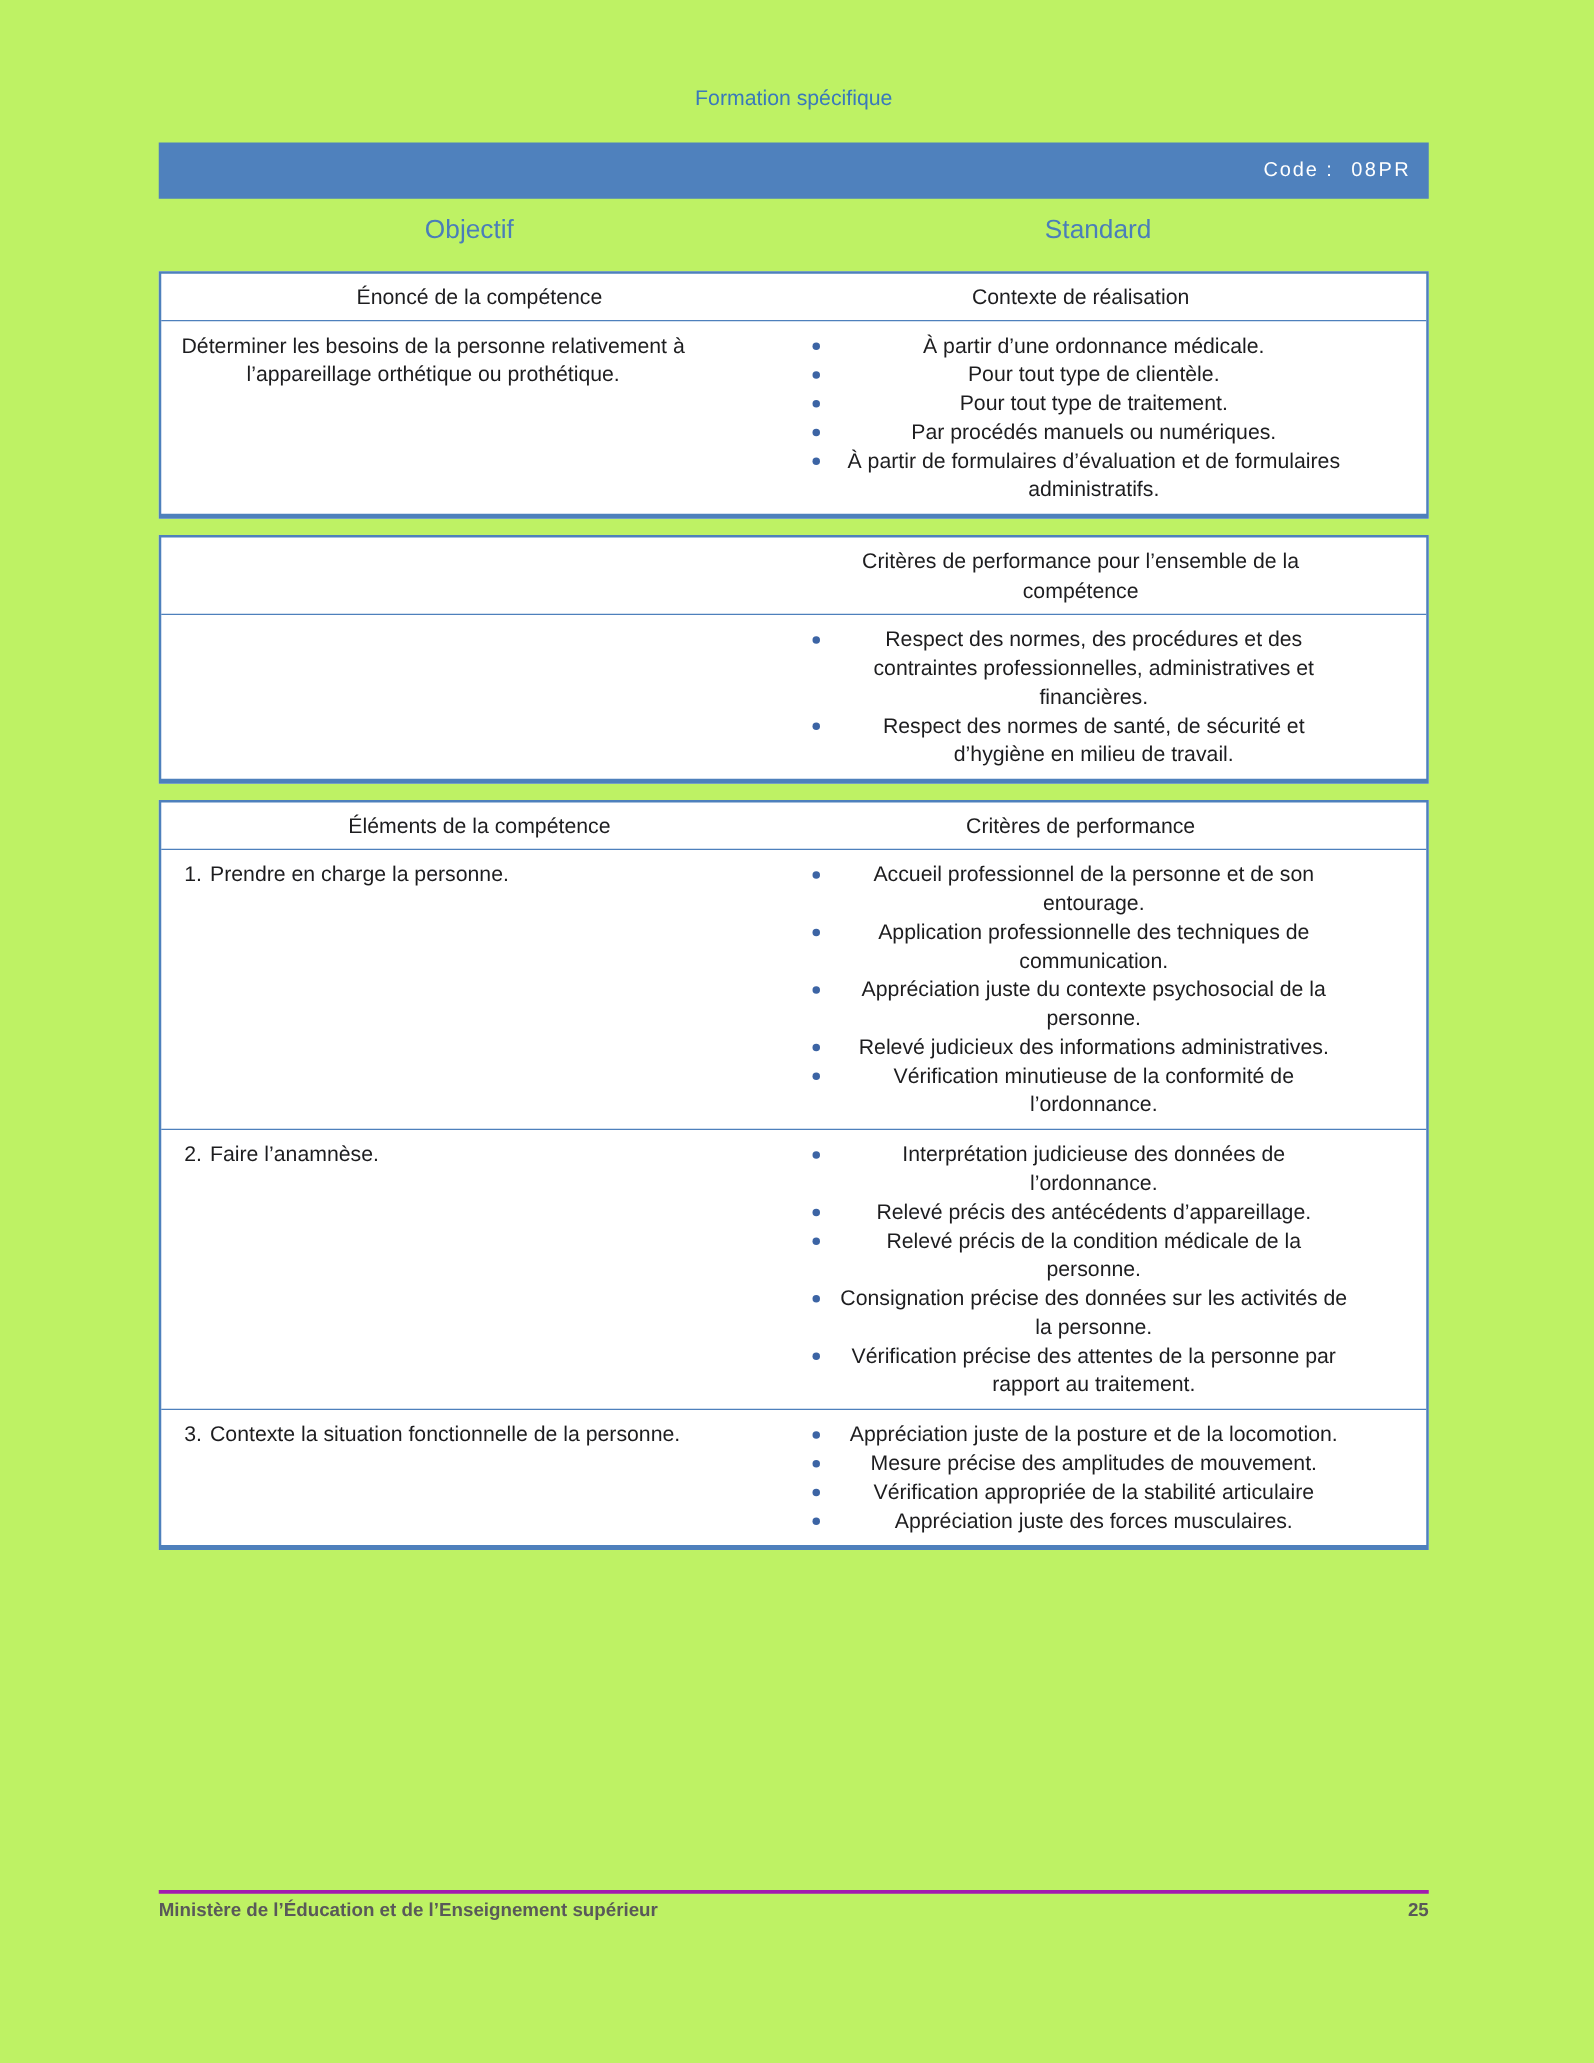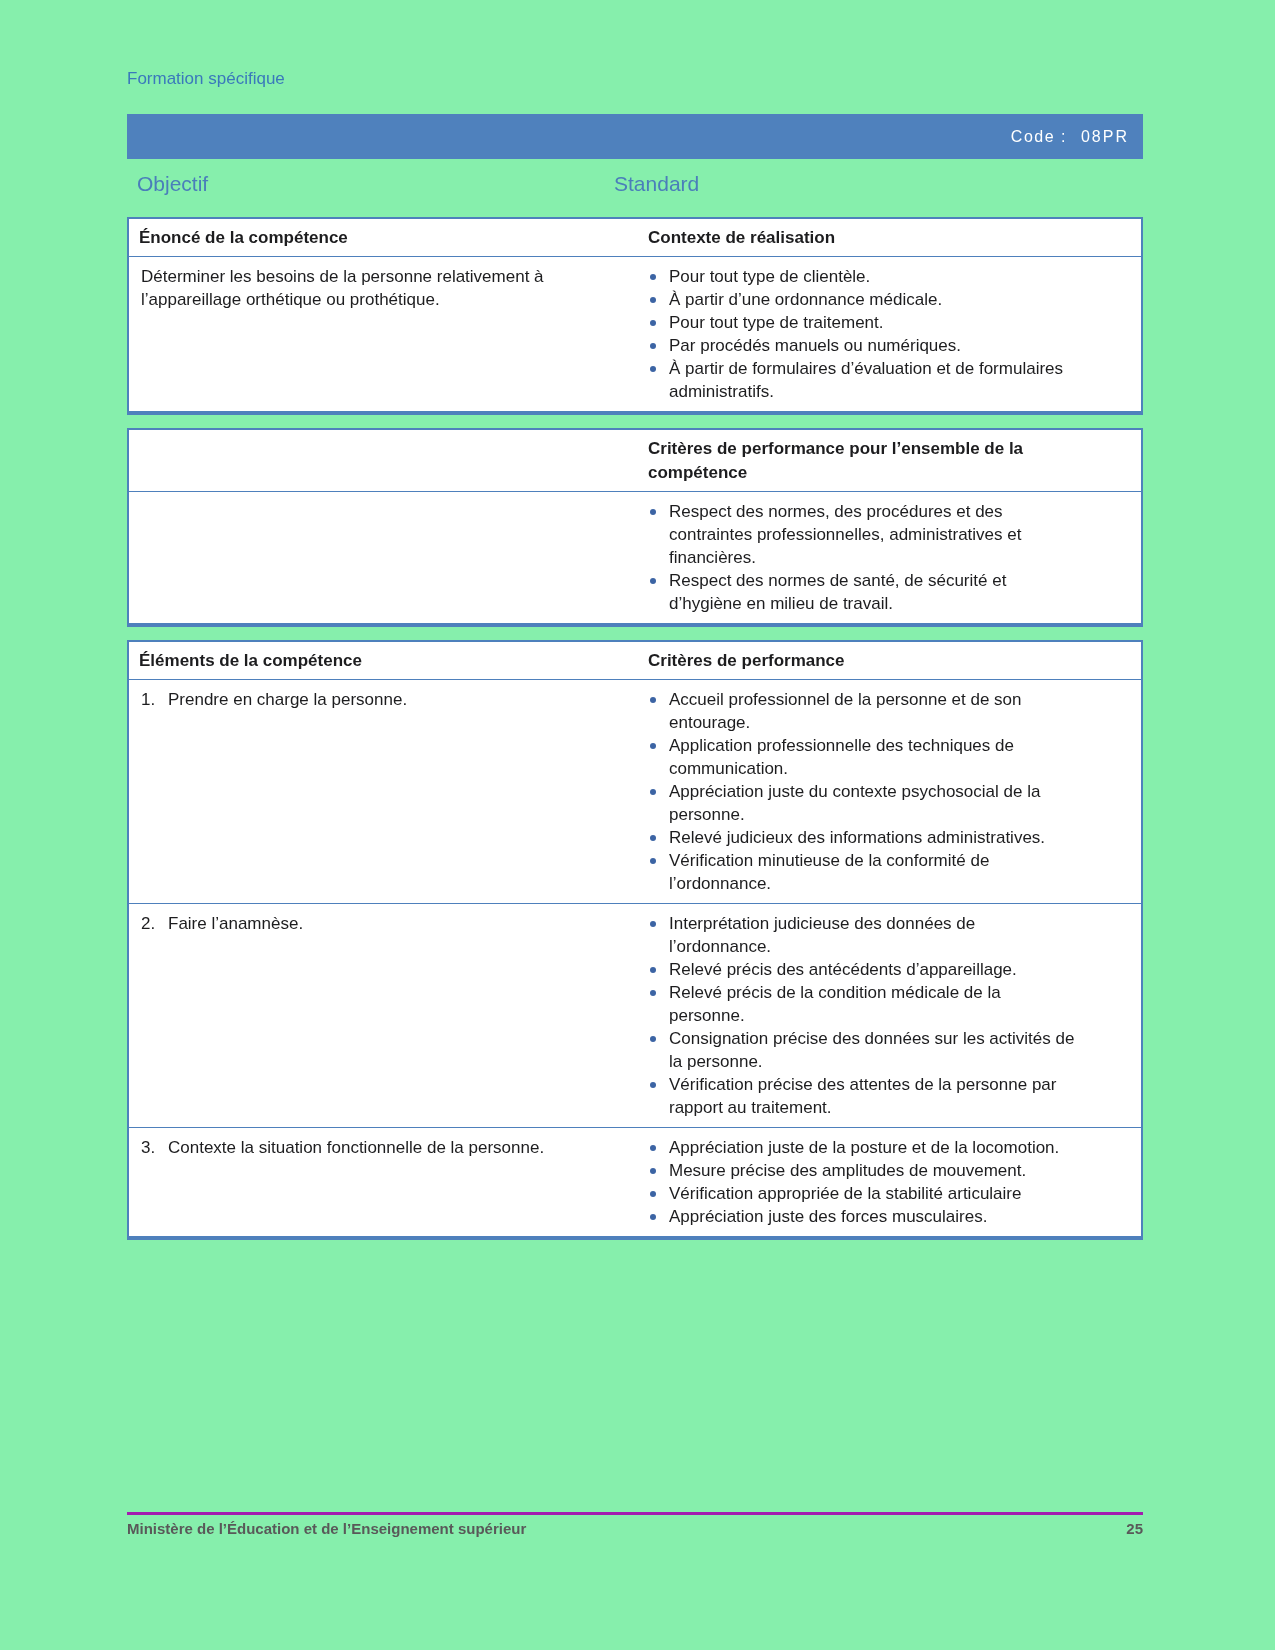--- a/index.html
+++ b/index.html
@@ -14,22 +14,23 @@
   *{margin:0;padding:0;box-sizing:border-box;}
   html,body{background:#ffffff;}
   body{
     font-family:"Liberation Sans","DejaVu Sans",sans-serif;
     color:var(--text-dark);
   }
   .page{
     position:relative;
     width:1275px;
     height:1650px;
-    background:#86efac;
+    background:#bef264;
     overflow:hidden;
+    text-align:center;
   }
   .content{
     padding:68px 132px 0 127px;
   }
   .section-label{
     color:var(--label-blue);
     font-size:17px;
     line-height:22px;
   }
   .code-bar{
@@ -68,21 +69,21 @@
     border-bottom-width:4px;
     background:#ffffff;
   }
   .ctable + .ctable{margin-top:13px;}
   .thead{
     display:grid;
     grid-template-columns:519px 1fr;
     border-bottom:1.5px solid var(--border-blue);
   }
   .th{
-    font-weight:bold;
+    font-weight:normal;
     font-size:17px;
     line-height:24px;
     padding:7px 0 6px 0;
   }
   .th.left{padding-left:10px;padding-right:20px;}
   .th.right{padding-right:60px;}
   .trow{
     display:grid;
     grid-template-columns:519px 1fr;
   }
@@ -158,22 +159,22 @@
         <div class="th left">Énoncé de la compétence</div>
         <div class="th right">Contexte de réalisation</div>
       </div>
       <div class="tbody">
           <div class="trow">
             <div class="cell cell-left">
               <span>Déterminer les besoins de la personne relativement à l’appareillage orthétique ou prothétique.</span>
             </div>
             <div class="cell cell-right">
               <ul class="bullets">
+                <li>À partir d’une ordonnance médicale.</li>
                 <li>Pour tout type de clientèle.</li>
-                <li>À partir d’une ordonnance médicale.</li>
                 <li>Pour tout type de traitement.</li>
                 <li>Par procédés manuels ou numériques.</li>
                 <li>À partir de formulaires d’évaluation et de formulaires administratifs.</li>
               </ul>
             </div>
           </div>
         </div>
     </section>
 
     <section class="ctable">

